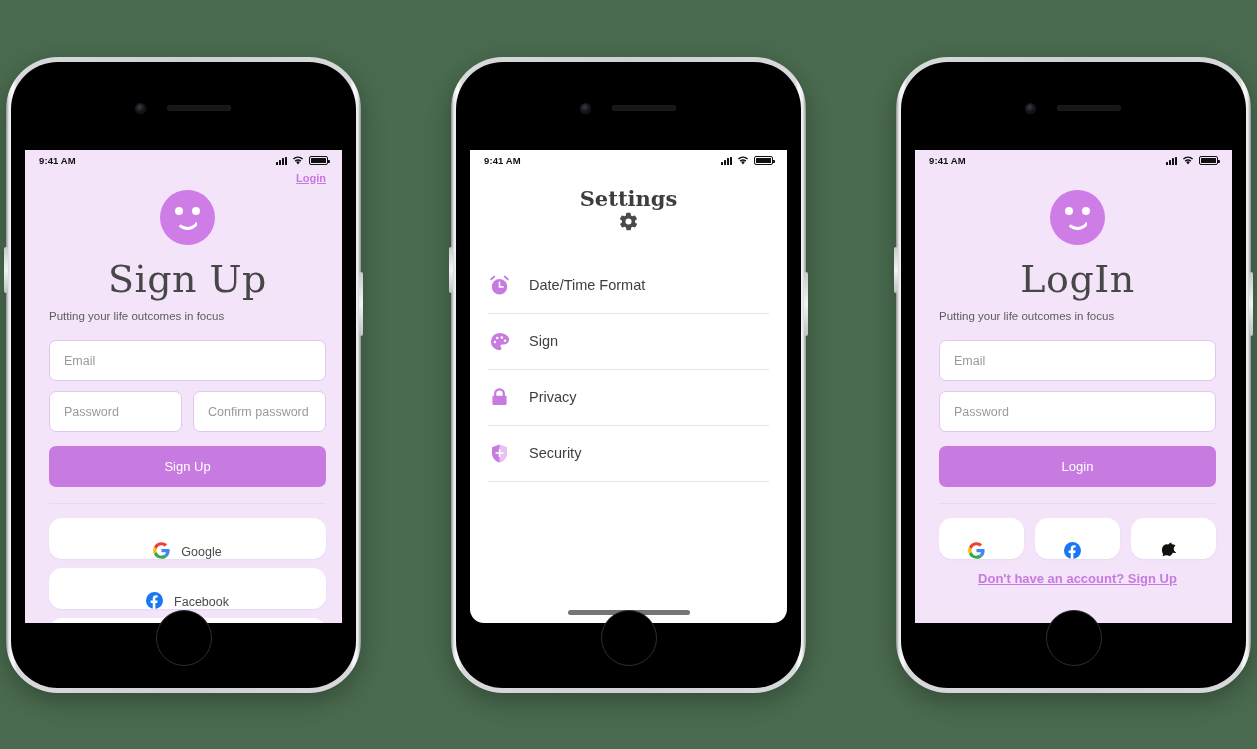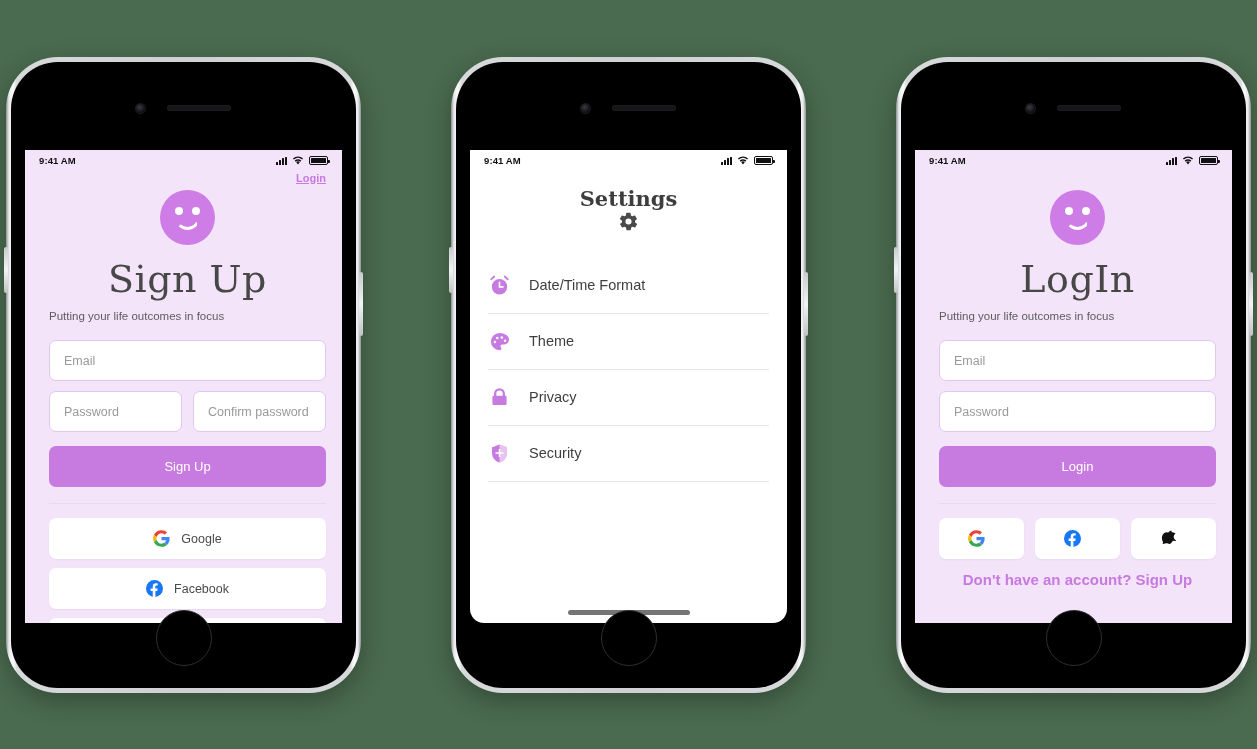--- a/index.html
+++ b/index.html
@@ -192,36 +192,37 @@
   }
   .divider-soft {
     margin-top: 16px;
     height: 1px;
     background: #e9d8f4;
   }
   .social-list { margin-top: 14px; display: flex; flex-direction: column; gap: 9px; }
   .social-btn {
     height: 41px;
     background: #fff;
-    border-radius: 7px;
-    display: flex; align-items: center; justify-content: center;
+    border-radius: 13px;
+    display: flex; align-items: flex-end; justify-content: center;
     gap: 11px;
     font-size: 12.5px;
     color: #4a4a4a;
     box-shadow: 0 1px 2px rgba(110,60,140,.07);
     cursor: pointer;
   }
   .social-row { margin-top: 14px; display: flex; gap: 11px; }
   .social-row .social-btn { flex: 1; }
   .bottom-link {
     margin-top: 12px;
     text-align: center;
-    font-size: 15px;
+    font-size: 13px;
     font-weight: 700;
     color: #c77ae0;
+    text-decoration: underline;
     cursor: pointer;
   }
 
   
   .g-icon { width: 17px; height: 17px; display: block; }
   .fb-icon { width: 17px; height: 17px; display: block; }
   .ap-icon { width: 15px; height: 17px; display: block; }
 
   
   .settings { height: calc(100% - 22px); position: relative; padding: 0 18px; }
@@ -400,21 +401,21 @@
             </div>
 
             <div class="setting-item">
               <svg class="s-ico" viewBox="0 0 24 24">
                 <path d="M12 3a9 9 0 0 0 0 18c1.2 0 2-.8 2-1.8 0-.5-.2-.9-.5-1.2-.3-.3-.5-.7-.5-1.2 0-1 .8-1.8 1.8-1.8H17a5 5 0 0 0 5-5c0-3.9-4.5-7-10-7z" fill="#c77ae0"></path>
                 <circle cx="7.2" cy="12.6" r="1.35" fill="#fff"></circle>
                 <circle cx="9.6" cy="8.4" r="1.35" fill="#fff"></circle>
                 <circle cx="14.4" cy="7.9" r="1.35" fill="#fff"></circle>
                 <circle cx="17.8" cy="11.2" r="1.35" fill="#fff"></circle>
               </svg>
-              <span class="s-label">Theme</span>
+              <span class="s-label">Sign</span>
             </div>
 
 
             <div class="setting-item">
               <svg class="s-ico" viewBox="0 0 24 24">
                 <path d="M7.5 10.5V8a4.5 4.5 0 0 1 9 0v2.5" fill="none" stroke="#c77ae0" stroke-width="2.4"></path>
                 <rect x="4.6" y="10.3" width="14.8" height="9.5" rx="1.2" fill="#c77ae0"></rect>
               </svg>
               <span class="s-label">Privacy</span>
             </div>

